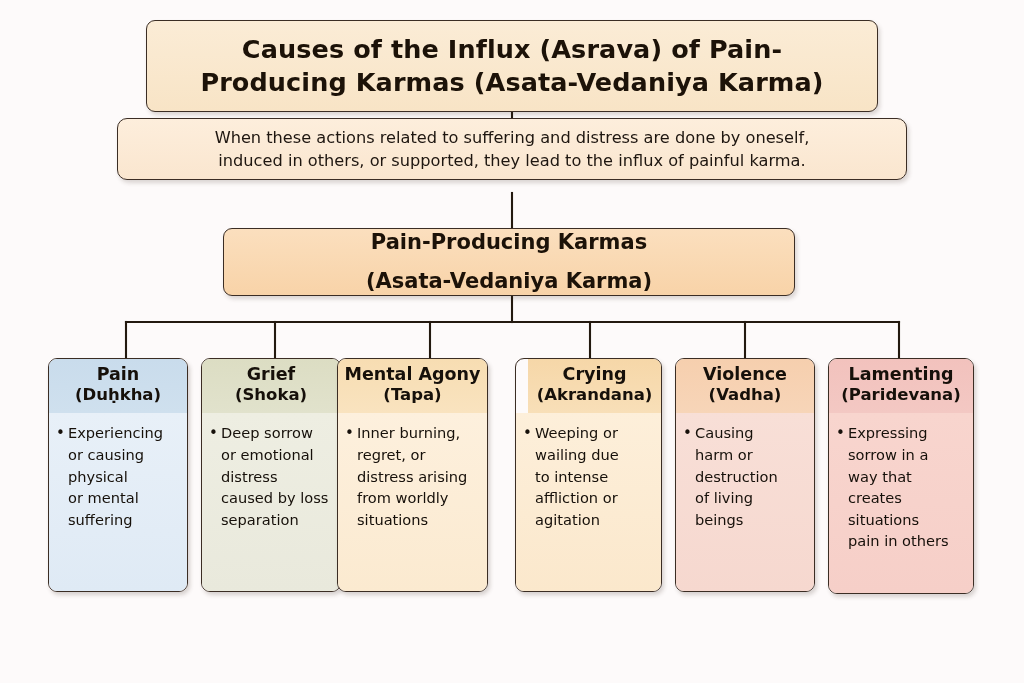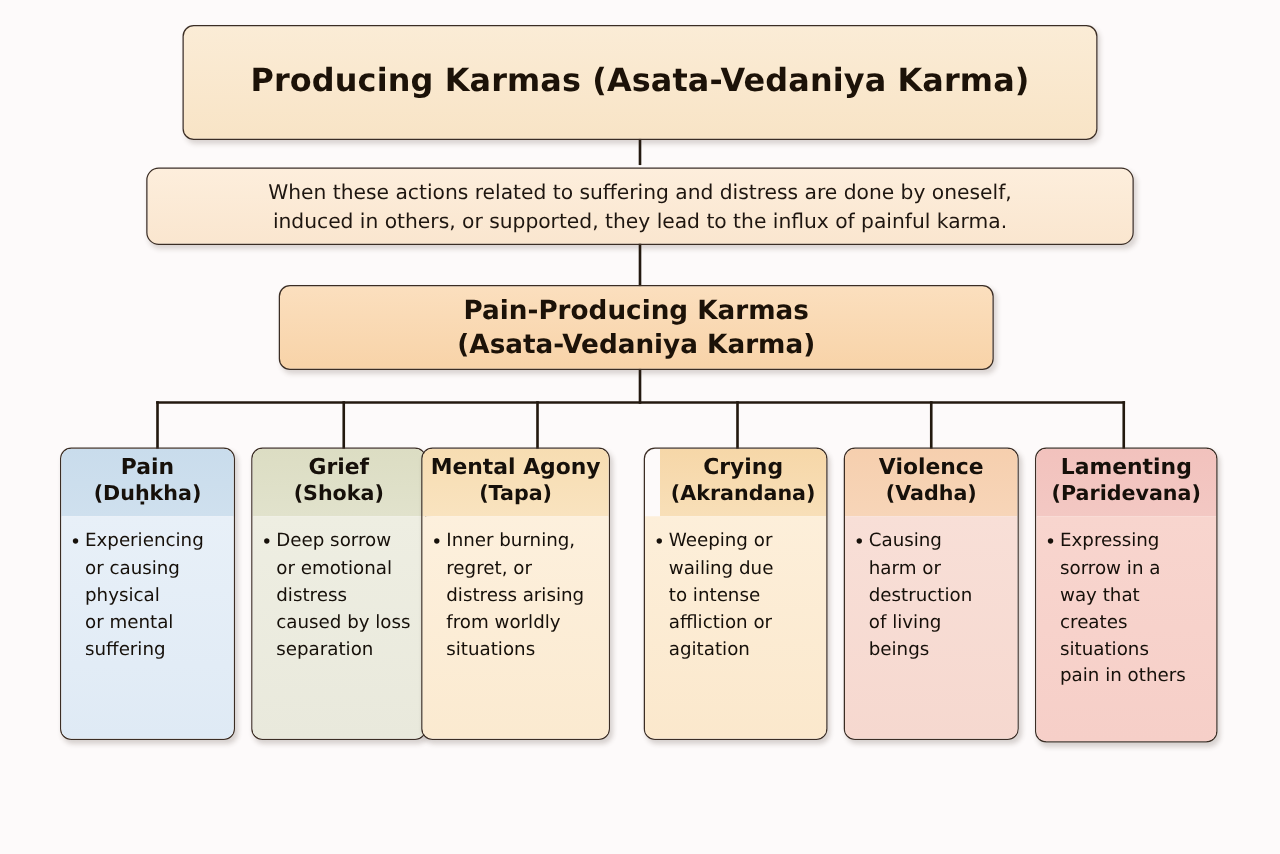--- a/index.html
+++ b/index.html
@@ -49,37 +49,38 @@
   #title-node .line {
     font-size: 25.5px;
     font-weight: 700;
     color: #1c1208;
     line-height: 1.30;
     letter-spacing: .1px;
   }
 
   
   #subtitle-node {
-    left: 117px; top: 134px;
+    left: 117px; top: 118px;
     width: 790px; height: 62px;
     background: linear-gradient(180deg, #fdeedc 0%, #fae6cf 100%);
     padding: 0 18px;
     border-radius: 10px;
   }
   #subtitle-node .line {
     font-size: 16.2px;
     color: #1e1610;
     line-height: 1.45;
   }
 
   
   #mid-node {
     left: 223px; top: 228px;
     width: 572px; height: 68px;
     background: linear-gradient(180deg, #fbdfbe 0%, #f8d3a8 100%);
+    justify-content: space-between;
   }
   #mid-node .line {
     font-size: 21px;
     font-weight: 700;
     color: #1c1208;
     line-height: 1.28;
   }
 
   
   .card {
@@ -164,20 +165,21 @@
       <line x1="126" y1="322" x2="126" y2="358"></line>
       <line x1="275" y1="322" x2="275" y2="358"></line>
       <line x1="430" y1="322" x2="430" y2="358"></line>
       <line x1="590" y1="322" x2="590" y2="358"></line>
       <line x1="745" y1="322" x2="745" y2="358"></line>
       <line x1="899" y1="322" x2="899" y2="358"></line>
     </g>
   </svg>
 
   <div class="node" id="title-node">
+    <div class="line">Causes of the Influx (Asrava) of Pain-</div>
     <div class="line">Producing Karmas (Asata-Vedaniya Karma)</div>
   </div>
 
   <div class="node" id="subtitle-node">
     <div class="line">When these actions related to suffering and distress are done by oneself,</div>
     <div class="line">induced in others, or supported, they lead to the influx of painful karma.</div>
   </div>
 
   <div class="node" id="mid-node">
     <div class="line">Pain-Producing Karmas</div>

